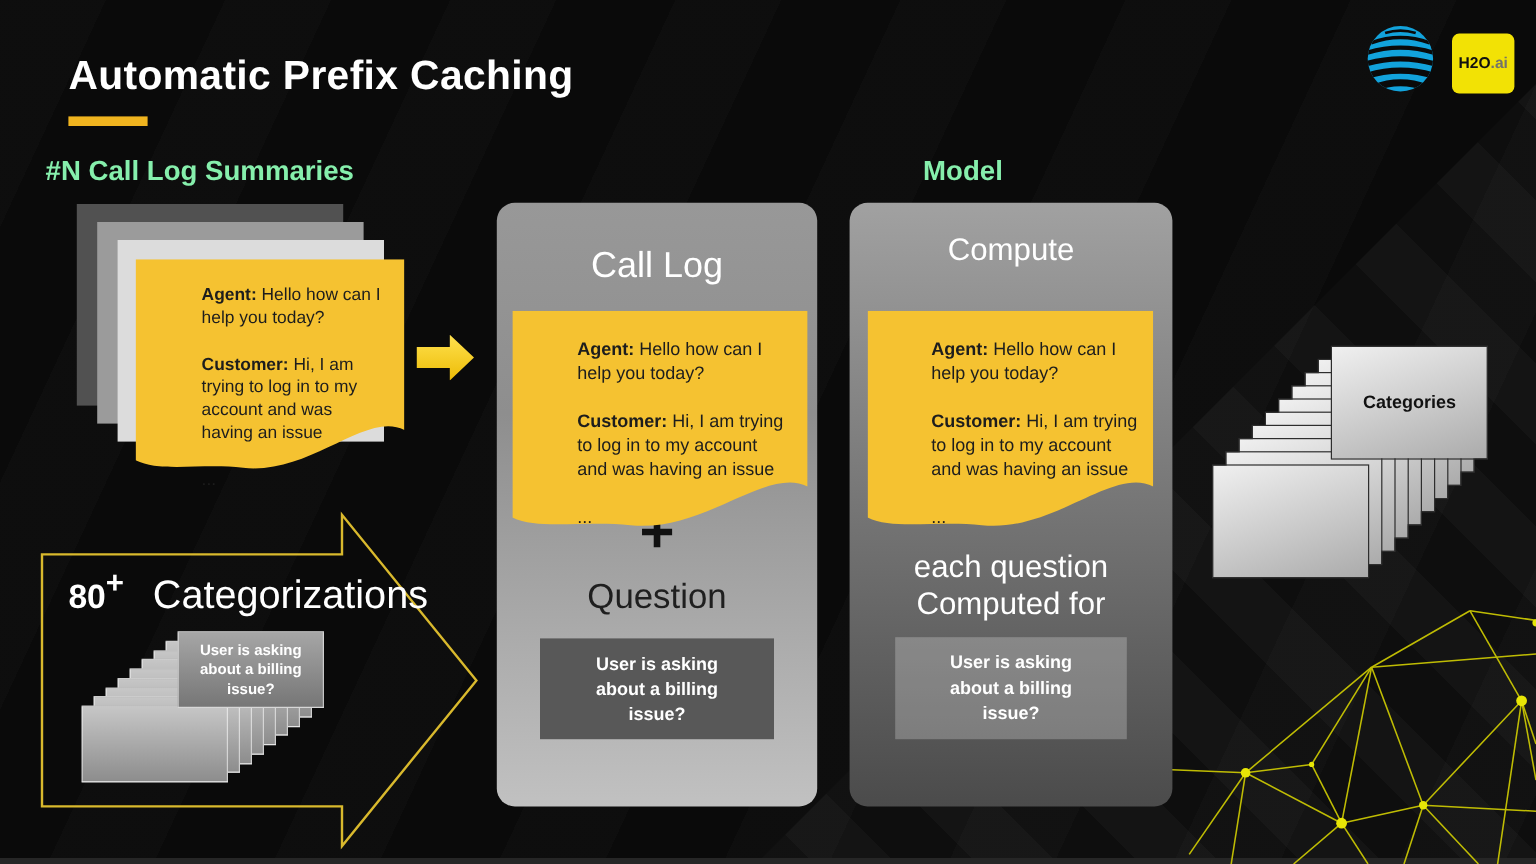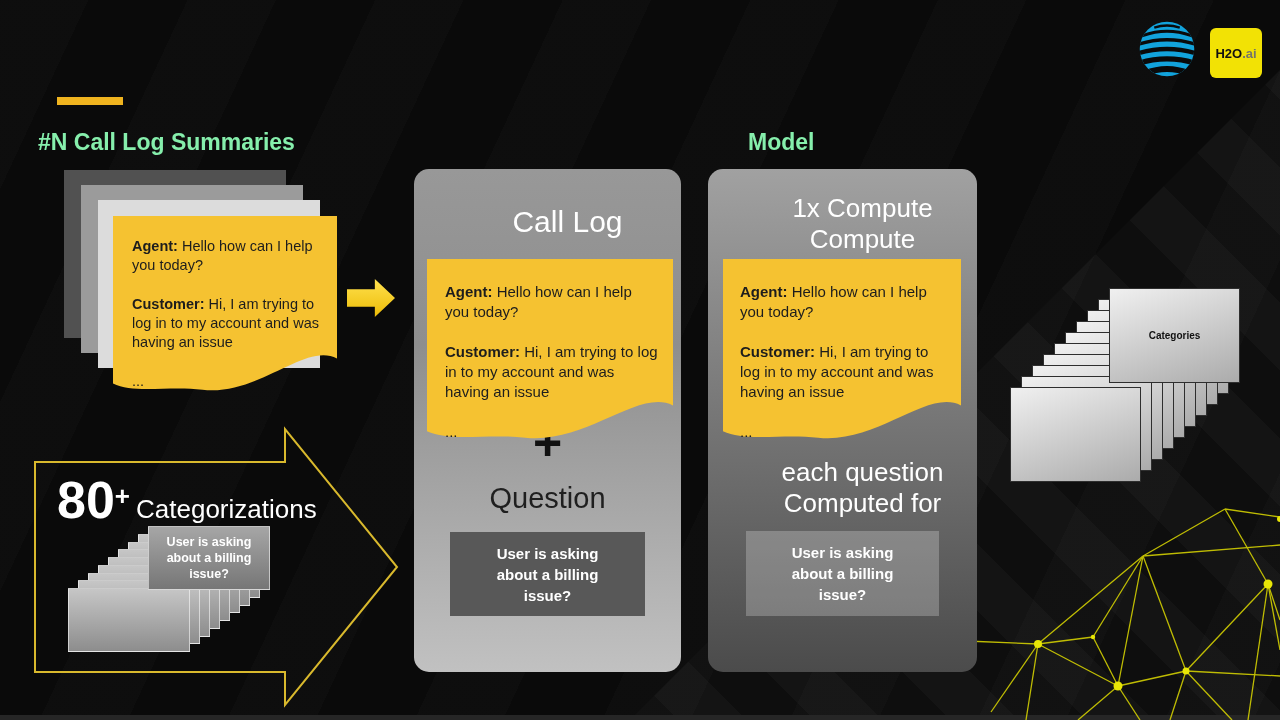--- a/index.html
+++ b/index.html
@@ -33,31 +33,31 @@
     width:52px;height:50px;border-radius:6px;background:#f2e205;
     display:flex;align-items:center;justify-content:center;
   }
   .h2o-main{color:#111;font-weight:800;font-size:13px;}
   .h2o-suffix{color:#74746a;font-weight:700;font-size:13px;}
 
   
   .col-heading{position:absolute;color:#86efac;font-size:23px;font-weight:700;}
   .h-col1{left:38px;top:129px;}
   .h-col2{left:414px;top:129px;width:267px;text-align:center;}
-  .h-col3{left:748px;top:129px;width:269px;}
+  .h-col3{left:668px;top:129px;width:269px;text-align:center;}
 
   
   .page-layer{position:absolute;width:222px;height:168px;}
   .layer1{left:64px;top:170px;background:#515151;}
   .layer2{left:81px;top:185px;background:#9b9b9b;}
   .layer3{left:98px;top:200px;background:#dcdcdc;}
 
   .sticky-note{position:absolute;}
   .sticky-note svg{position:absolute;left:0;top:0;width:100%;height:100%;}
-  .note-body{position:relative;color:#1d1d1d;}
+  .note-body{position:relative;color:#1d1d1d;margin-left:36px;}
   .note-left{left:113px;top:216px;width:224px;height:178px;}
   .note-left .note-body{padding:21px 14px 0 19px;font-size:14.5px;line-height:19px;}
   .note-mid{left:427px;top:259px;width:246px;height:183px;}
   .note-mid .note-body{padding:23px 14px 0 18px;font-size:15px;line-height:20px;}
   .note-model{left:723px;top:259px;width:238px;height:183px;}
   .note-model .note-body{padding:23px 12px 0 17px;font-size:15px;line-height:20px;}
   .note-body p{margin:0 0 20px 0;}
   .note-body p.ellipsis{margin:0;}
 
   
@@ -70,57 +70,57 @@
   
   .panel{position:absolute;top:169px;height:503px;border-radius:15px;}
   .panel-prepared{
     left:414px;width:267px;
     background:linear-gradient(180deg,#989898 0%,#8e8e8e 35%,#c1c1c1 100%);
   }
   .panel-model{
     left:708px;width:269px;
     background:linear-gradient(180deg,#a1a1a1 0%,#7a7a7a 45%,#4b4b4b 100%);
   }
-  .panel-title{position:absolute;width:100%;text-align:center;color:#fff;font-weight:400;padding-left:20px;}
+  .panel-title{position:absolute;width:100%;text-align:center;color:#fff;font-weight:400;}
   .t-calllog{top:36px;font-size:30px;}
   .t-compute{top:24px;font-size:26px;line-height:31px;}
   .t-computed{top:288px;font-size:26px;line-height:31px;}
   .plus-sign{
     position:absolute;top:252px;width:100%;text-align:center;
     color:#111;font-size:50px;font-weight:800;line-height:44px;
   }
   .q-title{position:absolute;top:313px;width:100%;text-align:center;color:#1f1f1f;font-size:29px;}
   .q-box{
     position:absolute;display:flex;align-items:center;justify-content:center;text-align:center;
     color:#fff;font-size:15px;font-weight:700;line-height:21px;
   }
   .q-box-mid{left:36px;top:363px;width:195px;height:84px;background:#585858;}
   .q-box-model{left:38px;top:362px;width:193px;height:85px;background:rgba(255,255,255,0.24);}
   .q-box span{display:block;padding:0 28px;}
 
   
   .outline-arrow{position:absolute;left:0;top:0;pointer-events:none;}
   .categorization-label{position:absolute;left:57px;top:470px;color:#fff;}
-  .n80{font-size:52px;font-weight:800;}
+  .n80{font-size:28px;font-weight:800;}
   .plus80{font-size:26px;font-weight:800;vertical-align:13px;}
-  .catz{font-size:26px;font-weight:400;margin-left:6px;}
+  .catz{font-size:33px;font-weight:400;margin-left:24px;}
 
   .stack-card{position:absolute;border:1px solid rgba(255,255,255,0.55);box-sizing:border-box;}
   .arrow-stack{position:absolute;left:68px;top:526px;width:210px;height:130px;}
   .arrow-stack .stack-card{width:122px;height:64px;background:linear-gradient(180deg,#c6c6c6,#8d8d8d);}
   .arrow-stack .front{
     background:linear-gradient(180deg,#a6a6a6,#767676);
     display:flex;align-items:center;justify-content:center;text-align:center;
     color:#fff;font-size:12.5px;font-weight:700;line-height:16px;
   }
   .cat-stack{position:absolute;left:1010px;top:288px;width:240px;height:200px;}
   .cat-stack .stack-card{width:131px;height:95px;border:1px solid #2e2e2e;background:linear-gradient(160deg,#f0f0f0,#ababab);}
   .cat-stack .front{
     display:flex;align-items:center;justify-content:center;text-align:center;
-    color:#111;font-size:10px;font-weight:800;
+    color:#111;font-size:15px;font-weight:800;
   }
 </style>
 </head>
 <body>
 
 <div class="slide">
 
   <div class="bg-wedge"></div>
   <div class="bg-stripes"></div>
   <div class="bottom-strip"></div>
@@ -155,20 +155,21 @@
     <g fill="#e8e606">
       <circle cx="1038" cy="644" r="4"></circle>
       <circle cx="1118" cy="686" r="4.5"></circle>
       <circle cx="1186" cy="671" r="3.5"></circle>
       <circle cx="1268" cy="584" r="4.5"></circle>
       <circle cx="1280" cy="519" r="3"></circle>
       <circle cx="1093" cy="637" r="2.2"></circle>
     </g>
   </svg>
 
+  <h1 class="title">Automatic Prefix Caching</h1>
   <div class="title-underline"></div>
 
   <div class="logos">
     <svg width="58" height="58" viewBox="0 0 100 100">
       <defs>
           <clipPath id="gclip">
             <circle cx="50" cy="50" r="47"></circle>
           </clipPath>
         </defs>
       <circle cx="50" cy="50" r="47" fill="#12a3dc"></circle>
@@ -220,21 +221,20 @@
     </svg>
     <div class="note-body">
       <p><b>Agent:</b><span> Hello how can I help you today?</span></p>
       <p><b>Customer:</b><span> Hi, I am trying to log in to my account and was having an issue</span></p>
       <p class="ellipsis">...</p>
     </div>
   </div>
 
   <div class="panel panel-model">
     <div class="panel-title t-compute">
-      <div>1x Compute</div>
       <div>Compute</div>
     </div>
     <div class="panel-title t-computed">
       <div>each question</div>
       <div>Computed for</div>
     </div>
     <div class="q-box q-box-model">
       <span>User is asking about a billing issue?</span>
     </div>
   </div>

